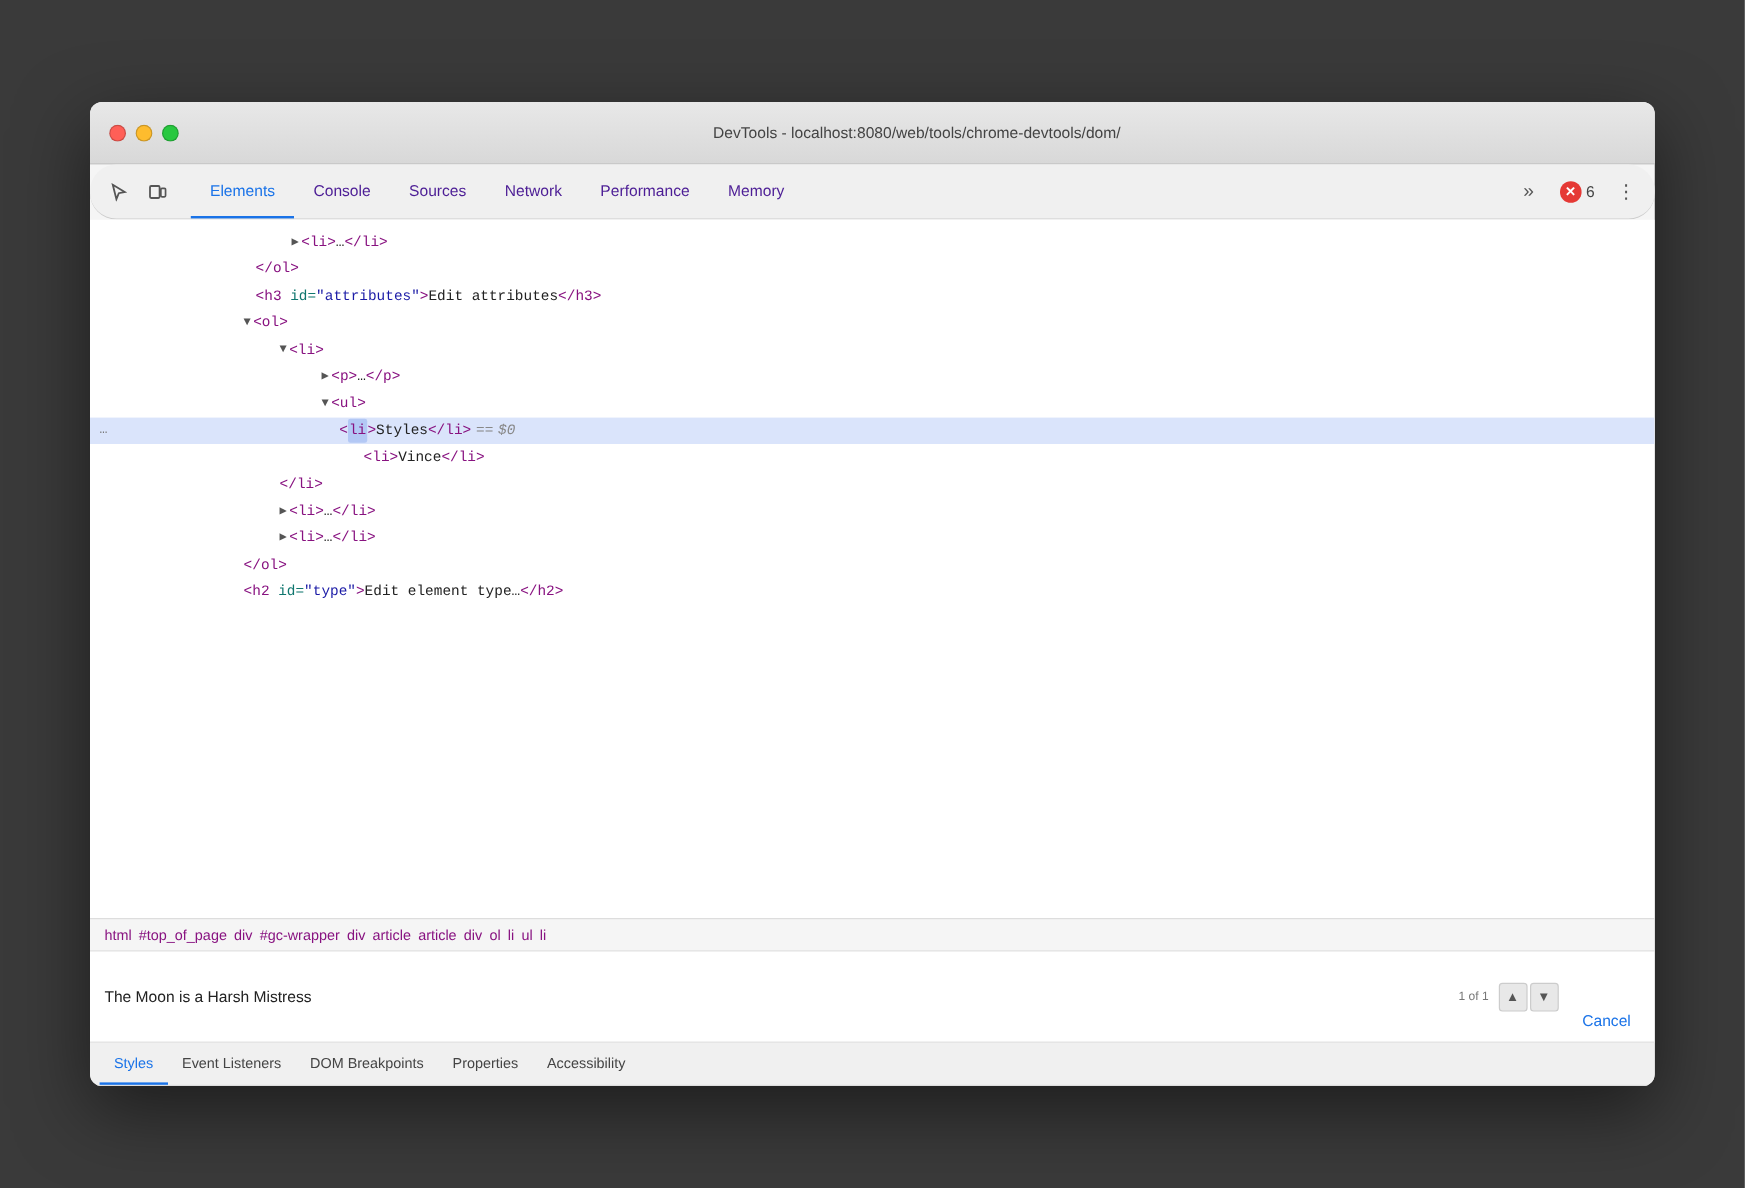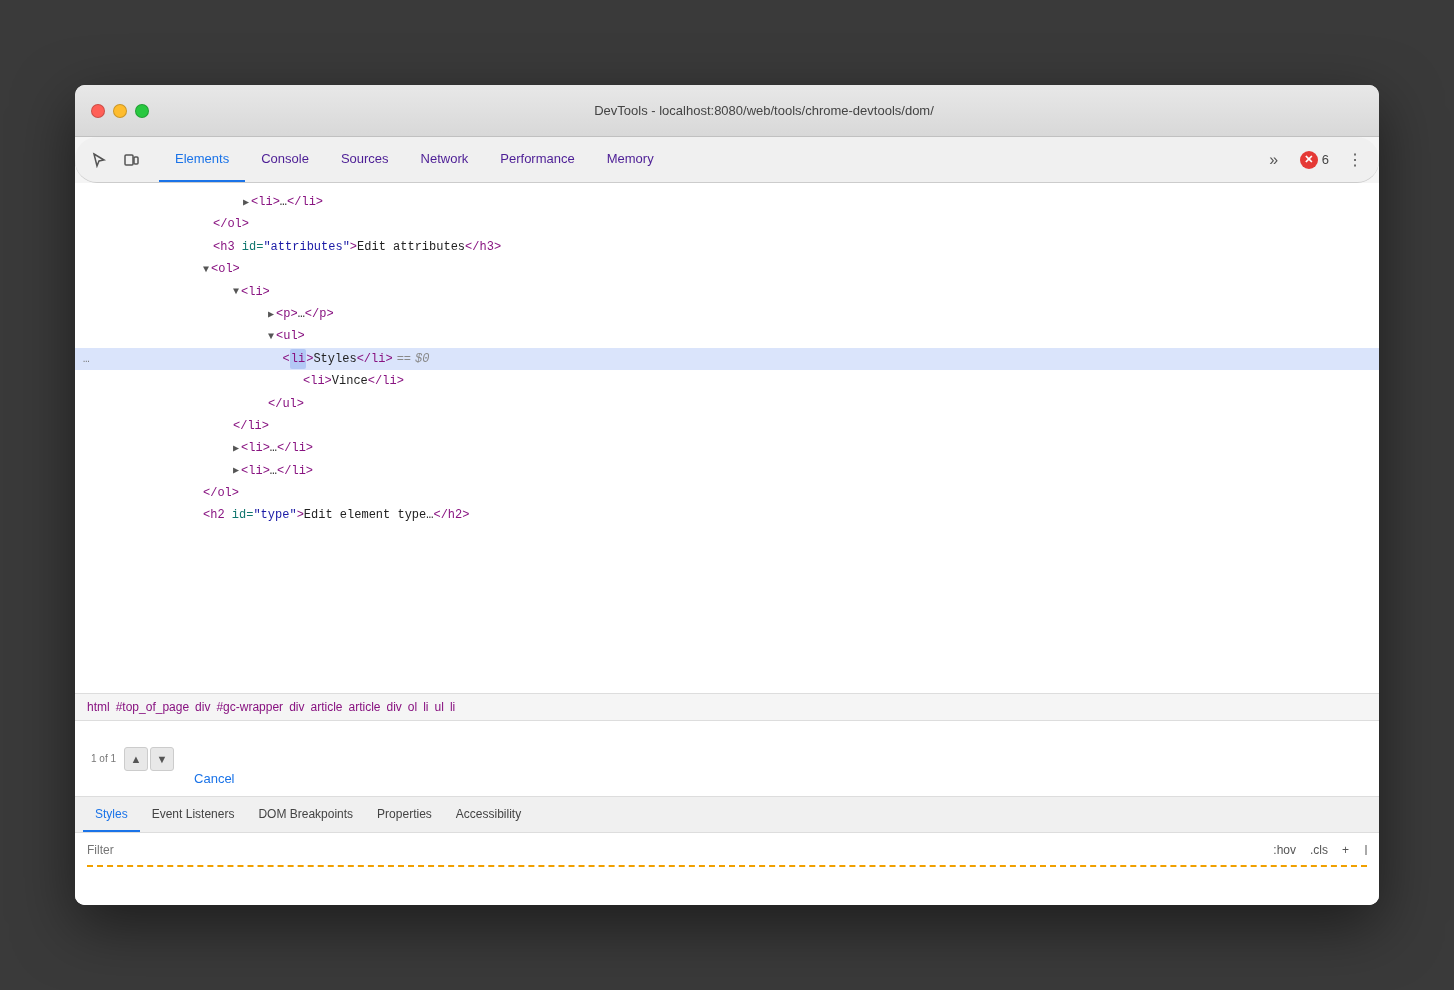--- a/index.html
+++ b/index.html
@@ -505,24 +505,20 @@
         <span class="tag">&lt;</span><span style="background:#b3c8f5; color:#881280; padding:0 1px; border-radius:2px;">li</span><span class="tag">&gt;</span><span class="text-content">Styles</span><span class="tag">&lt;/li&gt;</span>
         <span class="equals-sign">==</span>
         <span class="dollar-var">$0</span>
       </div>
 
       <div class="dom-line">
         <span class="indent" style="width:220px; display:inline-block;"></span>
         <span class="tag">&lt;li&gt;</span><span class="text-content">Vince</span><span class="tag">&lt;/li&gt;</span>
       </div>
 
-      <div class="dom-line">
-        <span class="indent" style="width:185px; display:inline-block;"></span>
-        <span class="tag">&lt;/ul&gt;</span>
-      </div>
 
       <div class="dom-line">
         <span class="indent" style="width:150px; display:inline-block;"></span>
         <span class="tag">&lt;/li&gt;</span>
       </div>
 
       <div class="dom-line">
         <span class="indent" style="width:150px; display:inline-block;"></span>
         <span class="triangle">▶</span>
         <span class="tag">&lt;li&gt;</span><span class="text-content">…</span><span class="tag">&lt;/li&gt;</span>
@@ -555,20 +551,21 @@
       <span class="breadcrumb-item">article</span>
       <span class="breadcrumb-item">article</span>
       <span class="breadcrumb-item">div</span>
       <span class="breadcrumb-item">ol</span>
       <span class="breadcrumb-item">li</span>
       <span class="breadcrumb-item">ul</span>
       <span class="breadcrumb-item">li</span>
     </div>
 
     <div class="search-bar">
+      <input class="search-input" type="text" value="The Moon is a Harsh Mistress" style="">
       <span class="search-count">1 of 1</span>
       <button class="search-nav-btn">▲</button>
       <button class="search-nav-btn">▼</button>
       <button class="search-cancel-btn">Cancel</button>
     </div>
 
     <div class="bottom-panel">
       <div class="panel-tabs">
         <div class="panel-tab active">
           <span>Styles</span>
@@ -580,29 +577,15 @@
           <span>DOM Breakpoints</span>
         </div>
         <div class="panel-tab">
           <span>Properties</span>
         </div>
         <div class="panel-tab">
           <span>Accessibility</span>
         </div>
       </div>
 
-      <div class="styles-panel">
-        <div class="filter-row">
-          <input class="filter-input" type="text" placeholder="Filter" style="">
-          <div class="filter-controls">
-            <button class="filter-btn">:hov</button>
-            <button class="filter-btn">.cls</button>
-            <button class="filter-btn">
-              <span>+</span>
-            </button>
-            <span class="filter-divider"></span>
-          </div>
-        </div>
-        <div class="dashed-border"></div>
-      </div>
     </div>
   </div>
 </div>
 
 </body></html>

